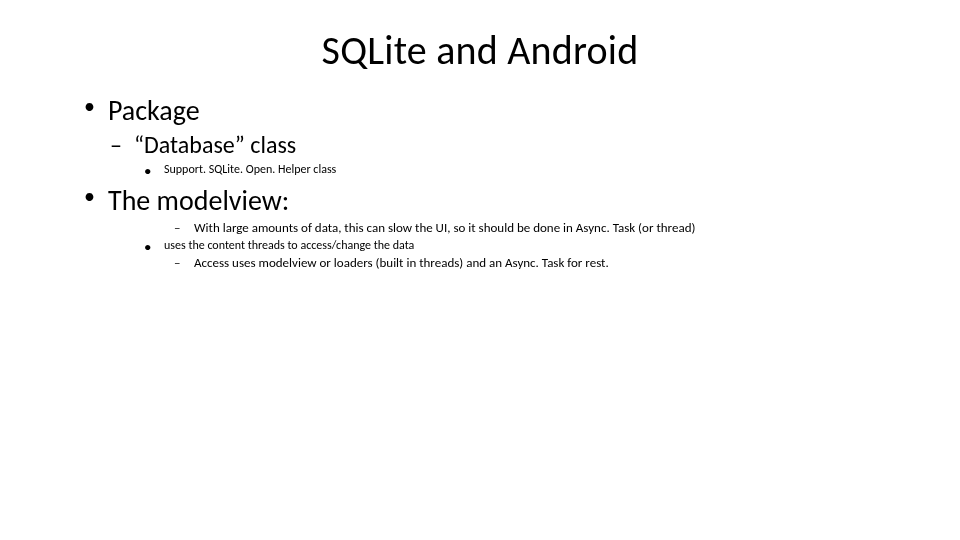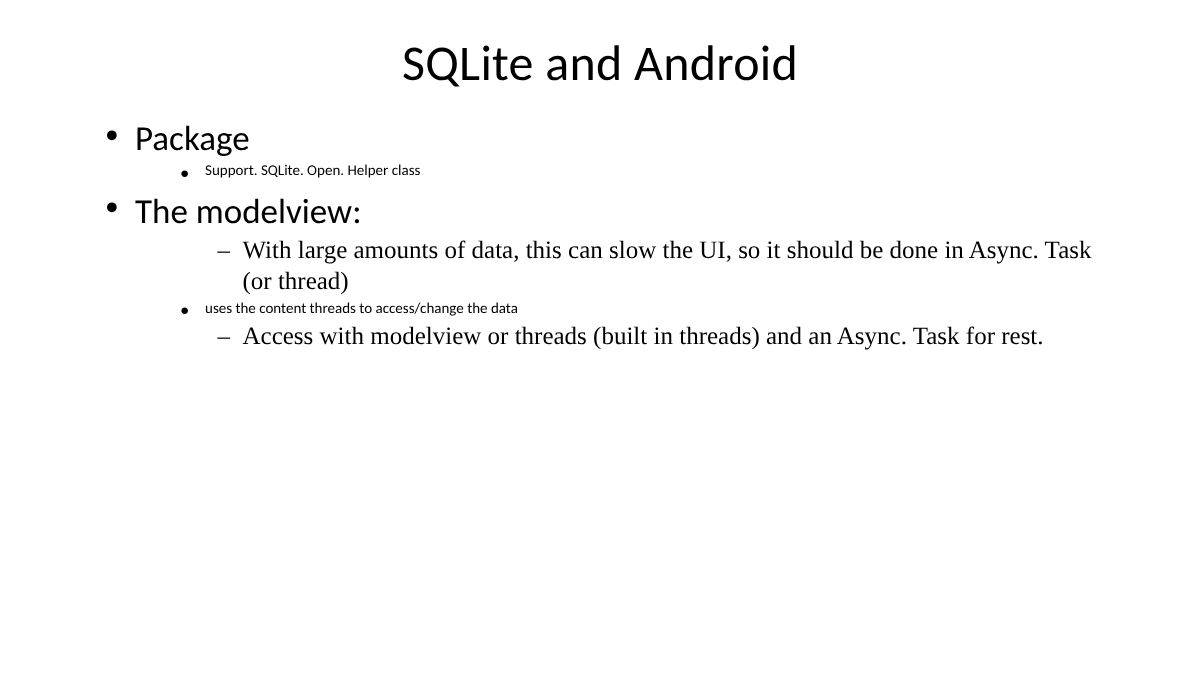--- a/index.html
+++ b/index.html
@@ -74,45 +74,45 @@
   }
   .l3::before {
     content: "•";
     position: absolute;
     left: 2px;
     top: 0;
     font-size: 15px;
   }
   
   .l4 {
-    font-size: 20px;
+    font-size: 13px;
     margin: 2px 0 2px 94px;
     position: relative;
     padding-left: 20px;
-    font-family: Liberation Serif, serif;
   }
   .l4::before {
     content: "–";
     position: absolute;
     left: 0;
     top: 0;
   }
 </style>
 </head>
 <body>
 
 <div class="slide">
   <h1 class="title">SQLite and Android</h1>
   <div class="content">
     <ul>
 
       <li class="l1">Package</li>
 
+      <li class="l2">“Database” class</li>
       <li class="l3">Support. SQLite. Open. Helper class</li>
 
       <li class="l1">The modelview:</li>
       <li class="l4">With large amounts of data, this can slow the UI, so it should be done in Async. Task (or thread)</li>
       <li class="l3">uses the content threads to access/change the data</li>
-      <li class="l4">Access with modelview or threads (built in threads)  and  an Async. Task for rest.</li>
+      <li class="l4">Access uses modelview or loaders (built in threads)  and  an Async. Task for rest.</li>
 
     </ul>
   </div>
 </div>
 
 </body></html>

